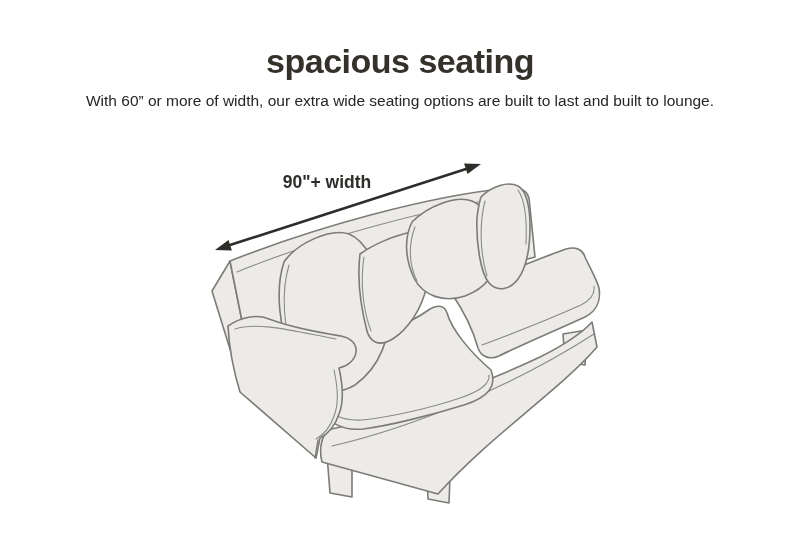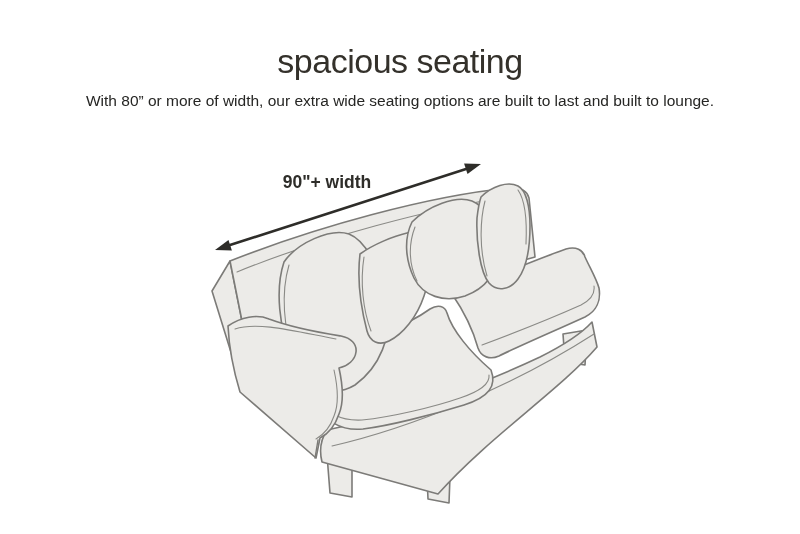--- a/index.html
+++ b/index.html
@@ -6,21 +6,21 @@
   .page{
     position:relative;
     width:800px;height:534px;
     background:#ffffff;
     overflow:hidden;
     font-family:"Liberation Sans", sans-serif;
   }
   .title{
     position:absolute;top:42px;left:0;width:800px;
     text-align:center;
-    font-size:34px;font-weight:400;letter-spacing:-0.5px;
+    font-size:34px;font-weight:700;letter-spacing:-0.5px;
     color:#34312b;
   }
   .intro{
     position:absolute;top:90px;left:0;width:800px;
     text-align:center;
     font-size:15.5px;line-height:22px;
     color:#262624;
   }
   .diagram{position:absolute;top:0;left:0;width:800px;height:534px;}
   svg text.arrow-label{
@@ -34,21 +34,21 @@
   .arrow-head{fill:#2e2d29;stroke:none;}
 </style>
 </head>
 <body>
 
 <div class="page">
 
   <div class="title">spacious seating</div>
 
   <div class="intro">
-    <div>With 80” or more of width, our extra wide seating options are built to last and built to lounge.</div>
+    <div>With 60” or more of width, our extra wide seating options are built to last and built to lounge.</div>
   </div>
 
   <div class="diagram">
     <svg width="800" height="534" viewBox="0 0 800 534">
 
       <g>
         <line class="arrow-line" x1="230" y1="245" x2="466" y2="169"></line>
         <polygon class="arrow-head" points="215,250 231.9,250.4 228.5,239.9"></polygon>
         <polygon class="arrow-head" points="481,164 467.5,174.1 464.1,163.6"></polygon>
         <text class="arrow-label" x="327" y="188" text-anchor="middle">90"+ width</text>

